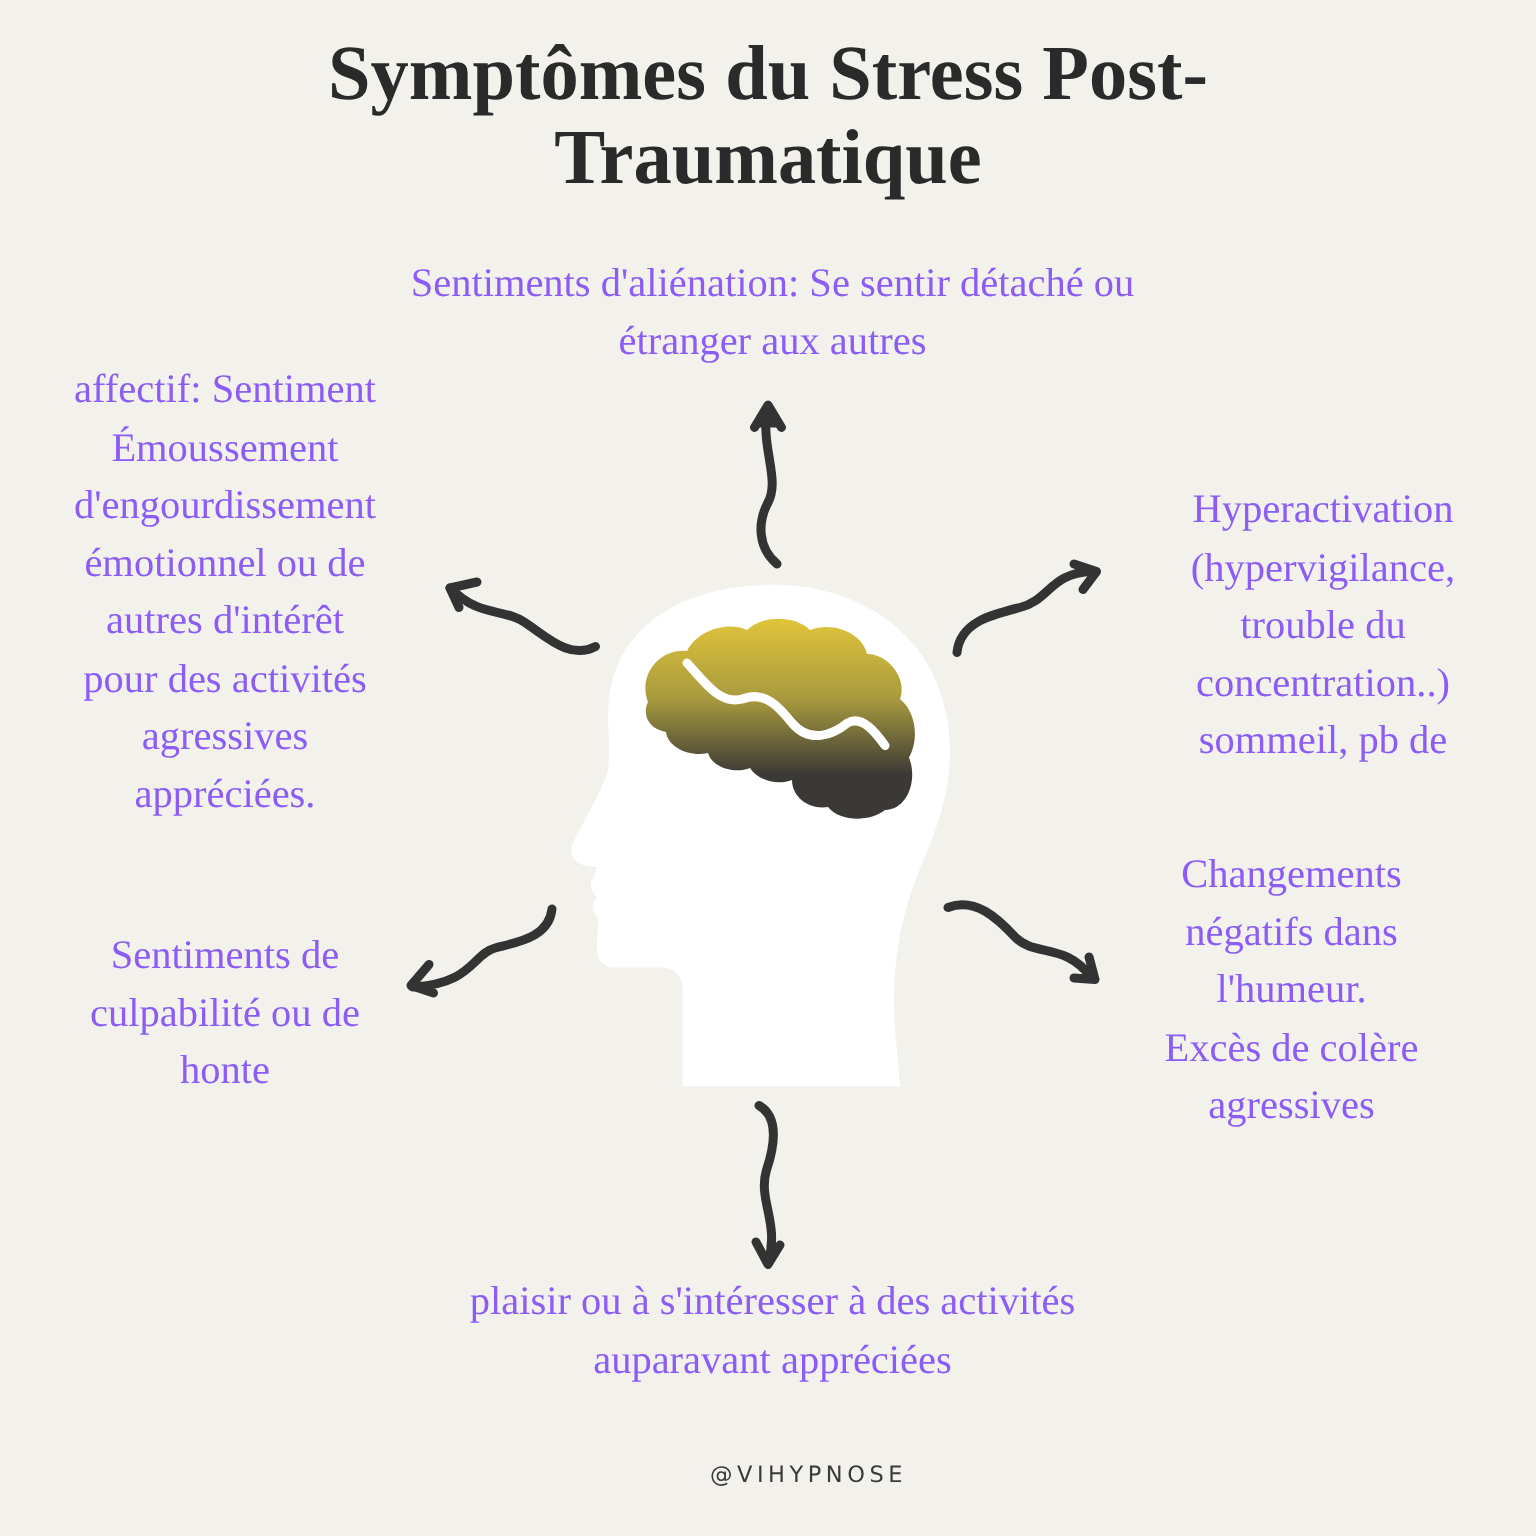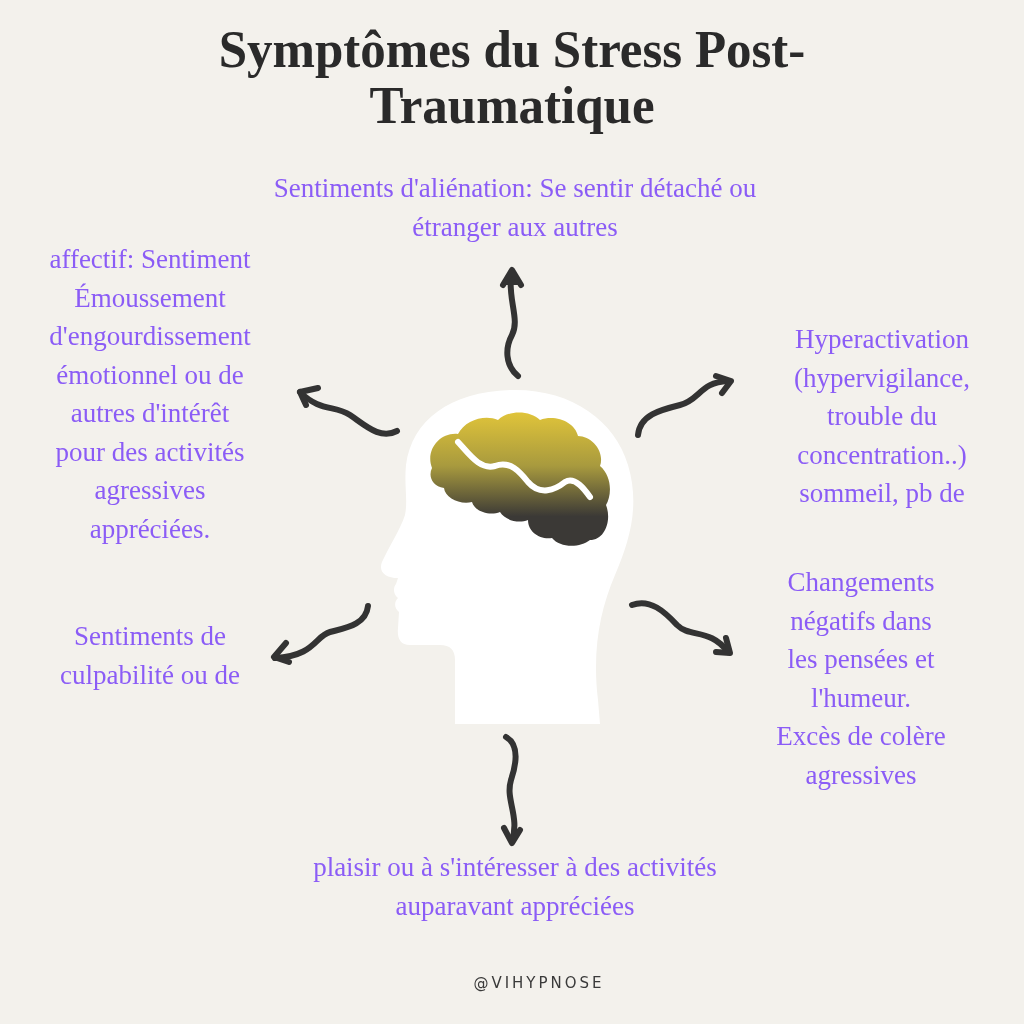--- a/index.html
+++ b/index.html
@@ -180,29 +180,29 @@
   <span>Hyperactivation</span>
   <span>(hypervigilance,</span>
   <span>trouble du</span>
   <span>concentration..)</span>
   <span>sommeil, pb de</span>
 </div>
 
 <div class="symptom" id="sym-changements">
   <span>Changements</span>
   <span>négatifs dans</span>
-  <span>les pensées et</span>
   <span>l'humeur.</span>
   <span>Excès de colère</span>
   <span>agressives</span>
 </div>
 
 <div class="symptom" id="sym-culpabilite">
   <span>Sentiments de</span>
   <span>culpabilité ou de</span>
+  <span>honte</span>
 </div>
 
 <div class="symptom" id="sym-anhedonie">
   <span>plaisir ou à s'intéresser à des activités</span>
   <span>auparavant appréciées</span>
 </div>
 
 <div class="handle">@VIHYPNOSE</div>
 
 </body></html>

